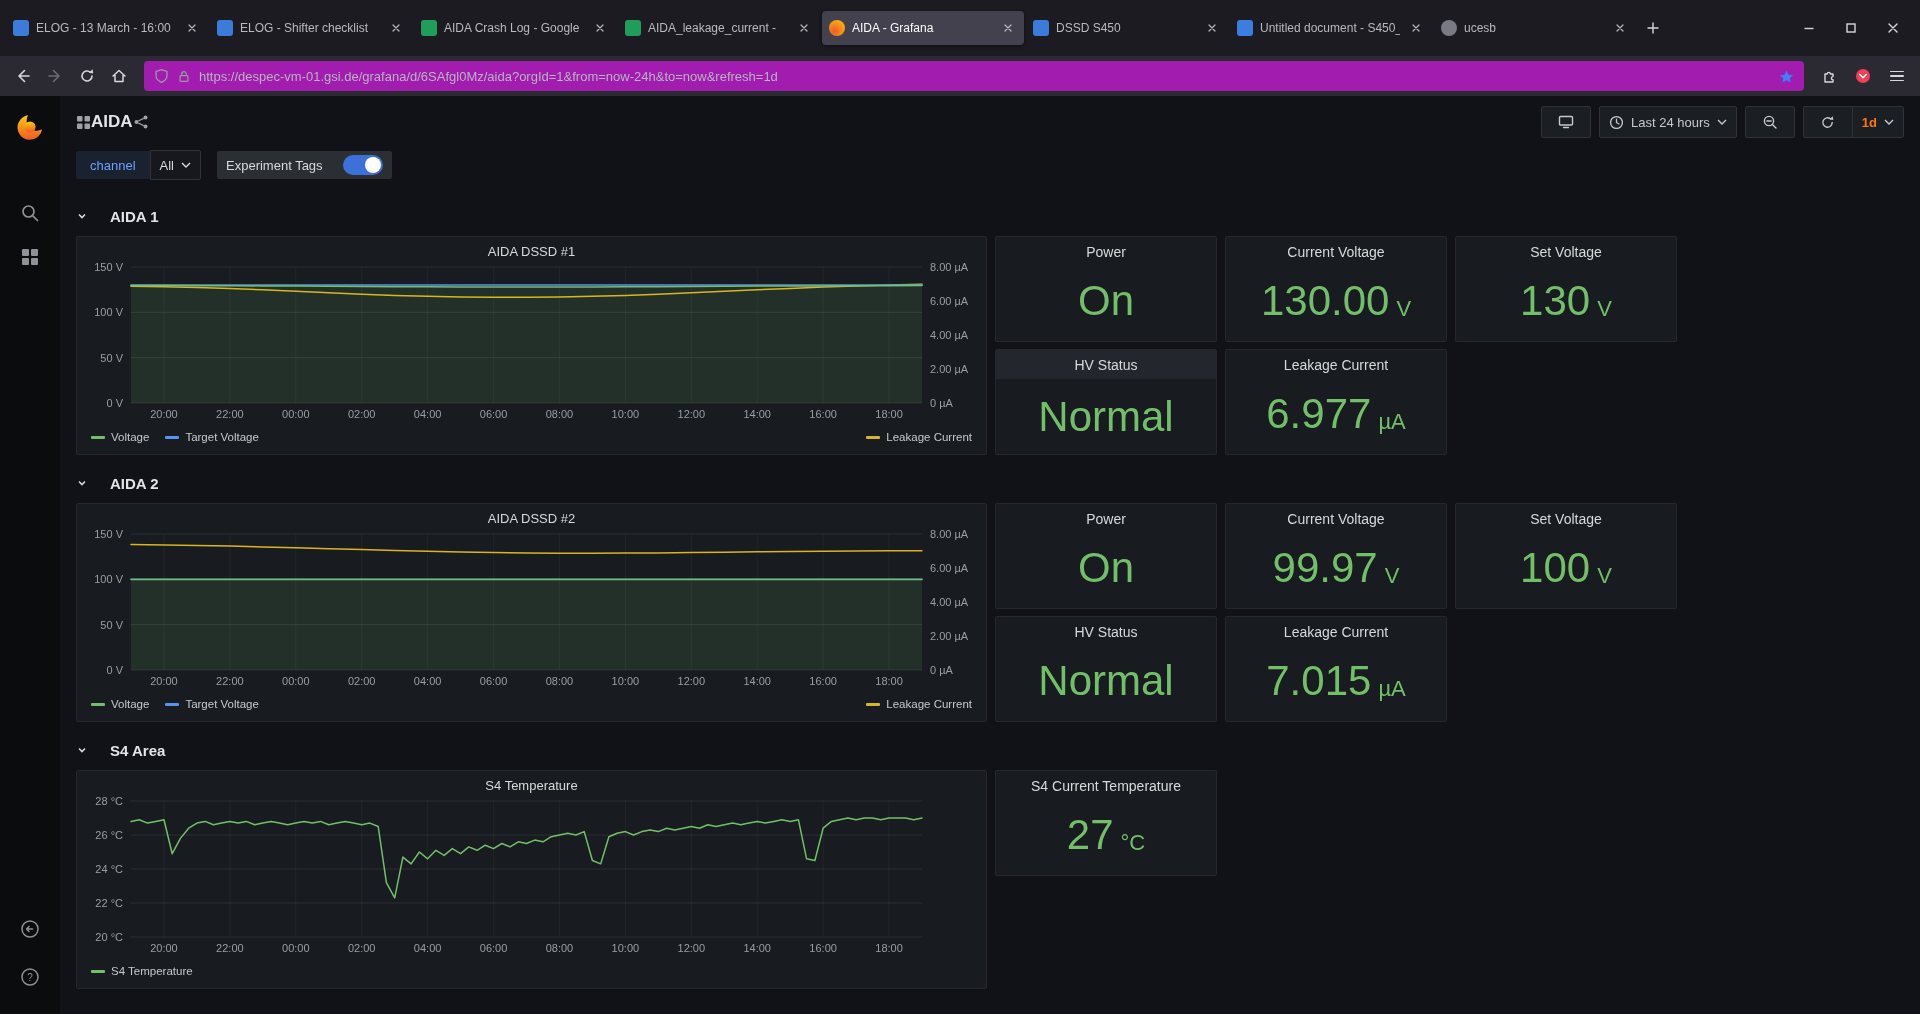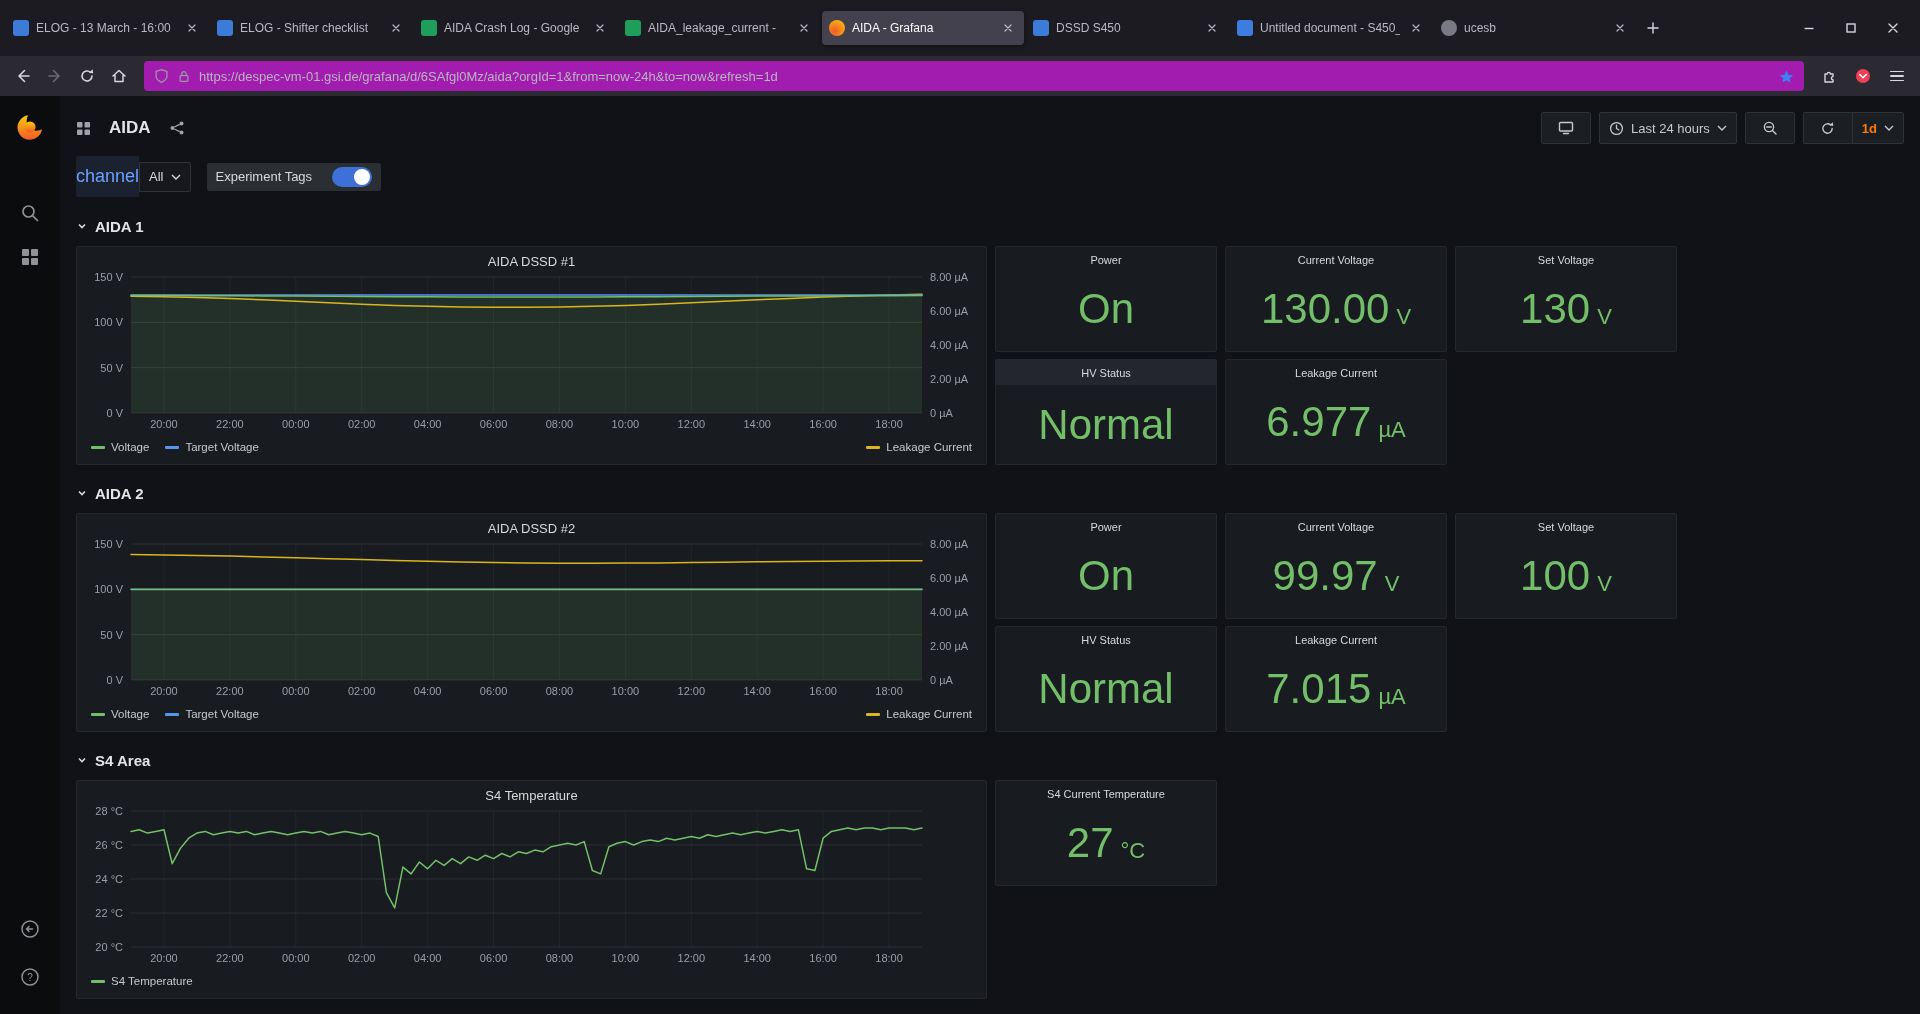--- a/index.html
+++ b/index.html
@@ -32,52 +32,52 @@
   .hamburger{display:flex;flex-direction:column;gap:3px;}
   .hamburger span{display:block;width:14px;height:1.6px;background:#d6d6de;border-radius:1px;}
 
   
   .app{flex:1;display:flex;min-height:0;}
   .gsidebar{width:60px;background:#0b0c0e;display:flex;flex-direction:column;align-items:center;padding:14px 0 20px;flex:none;}
   .gs-icon{width:34px;height:34px;display:flex;align-items:center;justify-content:center;color:#8e9196;border-radius:4px;}
   .gs-spacer{flex:1;}
   .main{flex:1;display:flex;flex-direction:column;min-width:0;background:#111217;}
 
-  .dash-header{height:48px;display:flex;align-items:center;padding:8px 16px 0;gap:18px;flex:none;}
+  .dash-header{height:48px;display:flex;align-items:center;padding:2px 16px 0;gap:0;flex:none;}
   .dh-title{font-size:17px;font-weight:600;color:#e3e4e6;}
   .dh-icon{color:#9fa2a8;display:flex;align-items:center;}
   .dh-right{margin-left:auto;display:flex;gap:8px;align-items:center;}
   .toolbtn{height:30px;min-width:30px;background:#1b1e23;border:1px solid #2f3237;border-radius:2px;display:flex;align-items:center;justify-content:center;gap:7px;padding:0 9px;font-size:13px;color:#c7c9cc;}
   .btn-group{display:flex;}
   .btn-group .toolbtn:first-child{border-radius:2px 0 0 2px;border-right:none;}
   .btn-group .toolbtn:last-child{border-radius:0 2px 2px 0;}
   .interval{color:#ff780a;font-weight:600;}
 
   .submenu{display:flex;align-items:center;padding:4px 16px 12px;gap:16px;flex:none;}
   .var-group{display:flex;align-items:center;}
-  .var-label{background:#1a2230;color:#6e9fff;font-size:18px;height:41px;display:flex;align-items:center;padding:0 0;border-radius:2px 0 0 2px;}
+  .var-label{background:#1a2230;color:#6e9fff;font-size:13px;height:28px;display:flex;align-items:center;padding:0 14px;border-radius:2px 0 0 2px;}
   .var-value{background:#16181d;border:1px solid #2f3237;color:#d8d9da;font-size:13px;height:28px;display:flex;align-items:center;gap:7px;padding:0 9px;border-radius:0 2px 2px 0;}
   .tags-group{display:flex;align-items:center;background:#2b2e33;border-radius:2px;height:28px;padding:0 9px;gap:20px;font-size:13px;color:#d8d9da;}
   .switch{width:40px;height:20px;border-radius:10px;background:#3d71d9;position:relative;flex:none;}
   .switch::after{content:"";position:absolute;right:2px;top:2px;width:16px;height:16px;border-radius:50%;background:#ffffff;}
 
   .dash-body{flex:1;overflow:hidden;padding:0 0 0 16px;}
-  .section-header{display:flex;align-items:center;gap:7px;height:24px;margin:5px 0 8px;font-size:15px;font-weight:700;color:#e3e4e6;cursor:default;}
+  .section-header{display:flex;align-items:center;gap:22px;height:24px;margin:12px 0 8px;font-size:15px;font-weight:700;color:#e3e4e6;cursor:default;}
   .panel-grid{display:grid;grid-template-columns:911px 222px 222px 222px;grid-template-rows:106px 106px;gap:7px 8px;margin-bottom:16px;}
   .chart-panel{grid-row:1/3;grid-column:1;background:#181b1f;border:1px solid #25272c;border-radius:2px;display:flex;flex-direction:column;box-sizing:border-box;overflow:hidden;}
   .chart-title{text-align:center;font-size:13px;font-weight:500;color:#d8d9da;padding:7px 0 2px;flex:none;}
   svg.chart{display:block;flex:none;}
   .legend{display:flex;justify-content:space-between;align-items:center;padding:1px 14px 6px;font-size:11.5px;color:#c7c9cc;flex:1;}
   .legend-left,.legend-right{display:flex;gap:16px;}
   .legend-item{display:flex;align-items:center;gap:6px;}
   .legend-swatch{width:14px;height:3px;border-radius:1px;}
   svg text.tick{fill:#9a9ea6;font-size:11px;font-family:"Liberation Sans",sans-serif;}
 
   .stat-panel{background:#181b1f;border:1px solid #25272c;border-radius:2px;box-sizing:border-box;display:flex;flex-direction:column;align-items:center;overflow:hidden;}
-  .stat-title{font-size:11px;font-weight:500;color:#d8d9da;padding:7px 0 0;width:100%;text-align:center;flex:none;}
+  .stat-title{font-size:14px;font-weight:500;color:#d8d9da;padding:7px 0 0;width:100%;text-align:center;flex:none;}
   .stat-title.hl{background:#23262c;padding:7px 0 6px;}
   .stat-value{flex:1;display:flex;align-items:center;justify-content:center;width:100%;}
   .vwrap{display:flex;align-items:flex-end;gap:7px;color:#73bf69;}
   .stat-num{font-size:42px;font-weight:500;line-height:1;}
   .stat-unit{font-size:22px;font-weight:500;}
 </style>
 </head>
 <body>
 
 <div class="browser">

